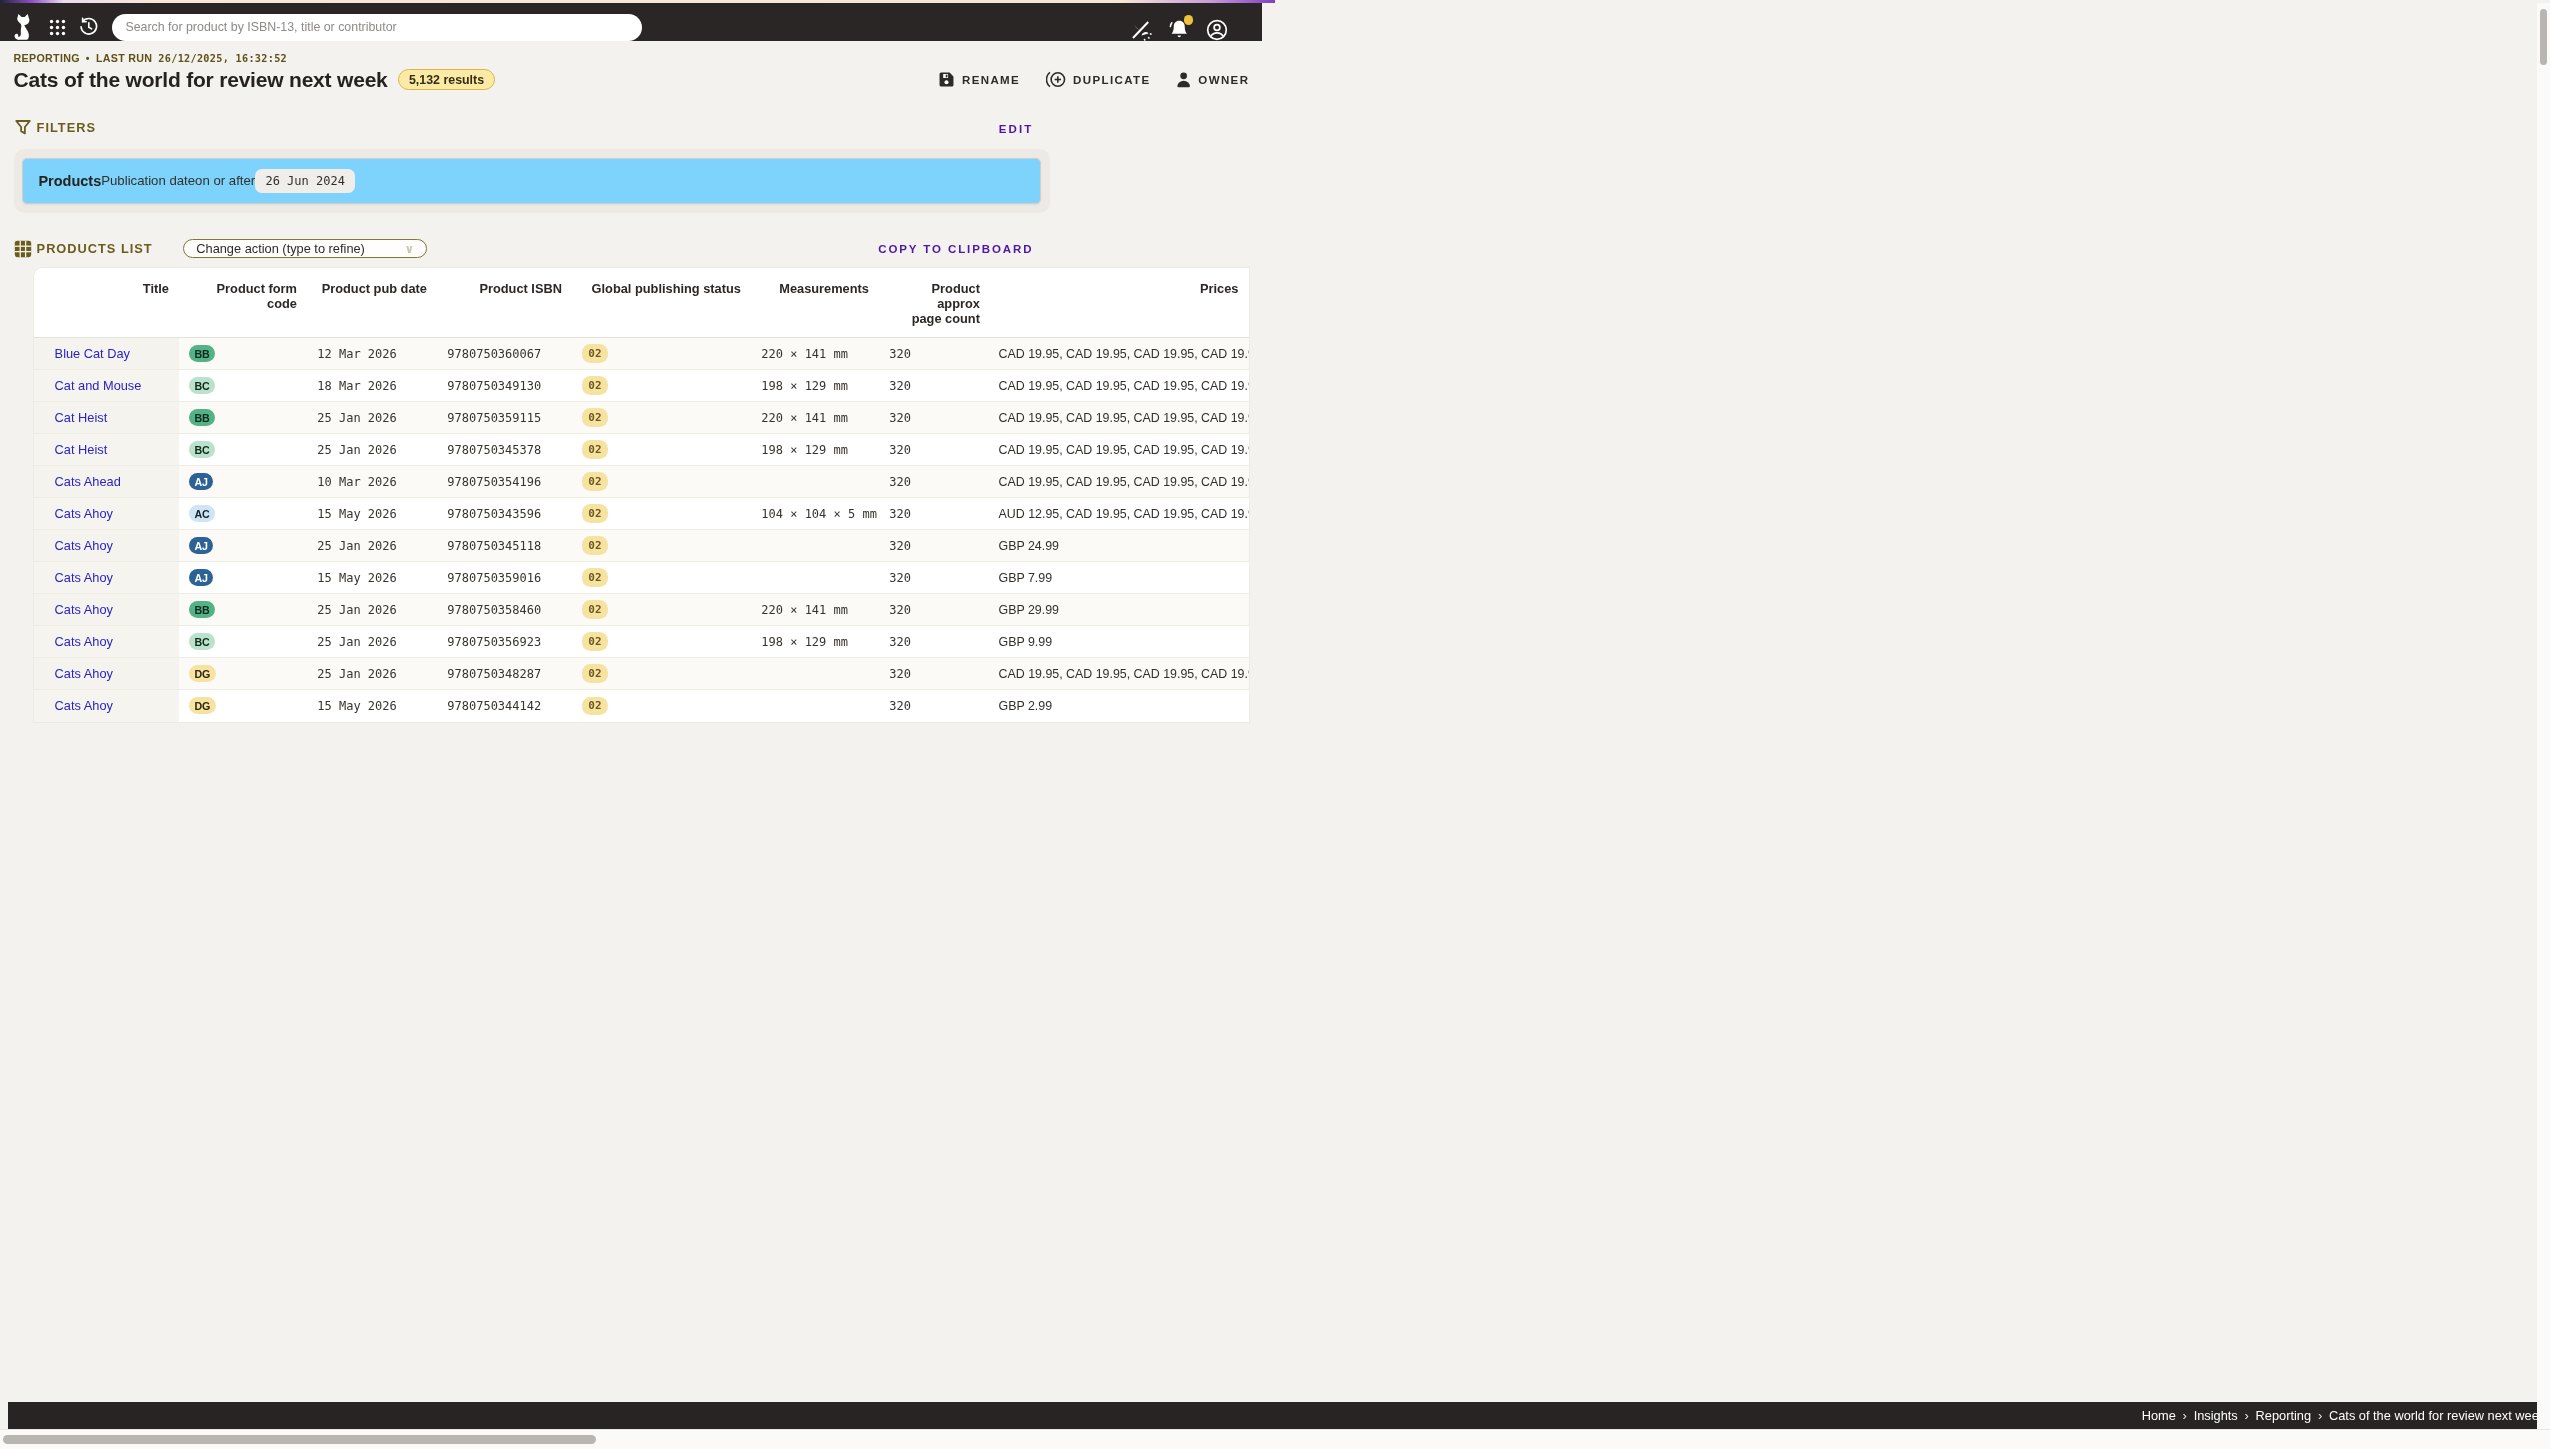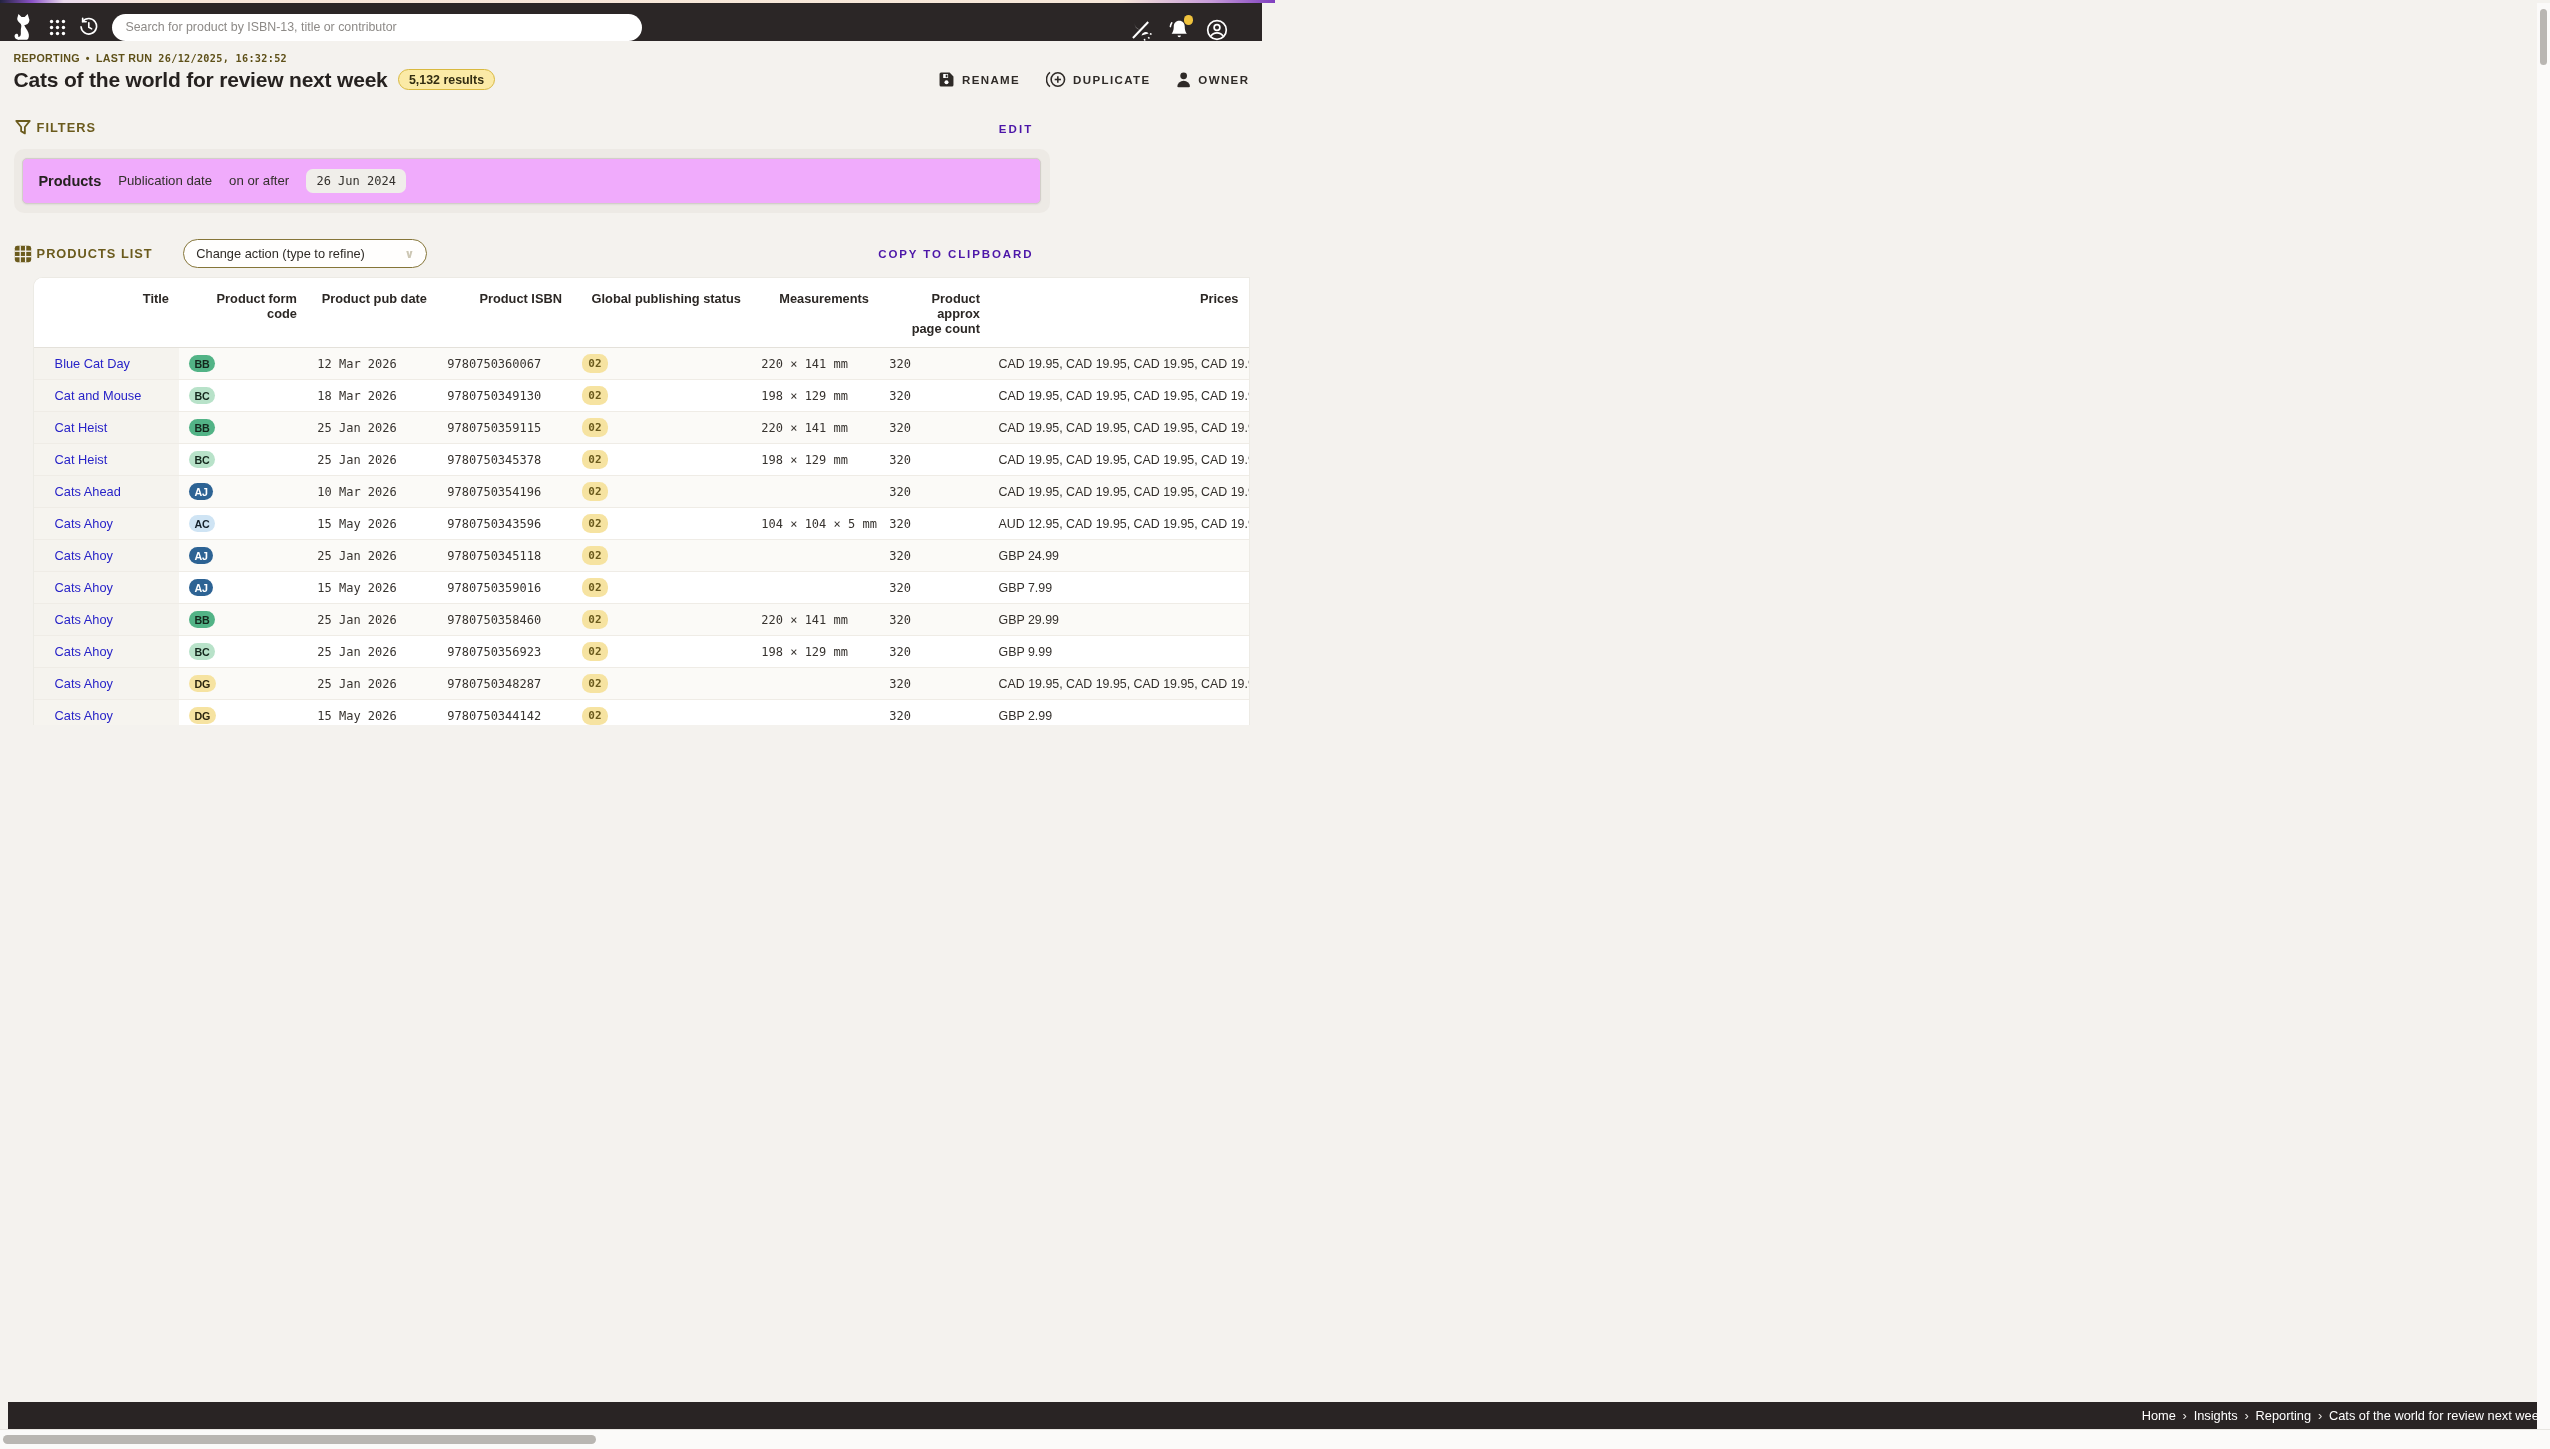--- a/index.html
+++ b/index.html
@@ -40,28 +40,28 @@
 
   
   .section-head{display:flex;align-items:center;gap:5px;margin-top:26.4px;}
   .section-label{font-size:12.8px;font-weight:bold;letter-spacing:1px;color:var(--olive,#6b5b1d);}
   .link-btn{background:none;border:none;cursor:pointer;font-family:inherit;
     font-size:11.5px;font-weight:bold;letter-spacing:2.1px;color:var(--accent-purple,#4c16a8);}
   .filters-head{position:relative;}
   .filters-head .link-btn{position:absolute;right:228px;top:5.1px;}
 
   .filter-card{margin-top:12.8px;width:1036px;background:#edeae5;border-radius:10.2px;padding:8.5px;}
-  .filter-box{background:#f0abfc;border:0.9px solid #d2cfc8;border-radius:5.1px;box-shadow:0 0.9px 1.7px rgba(0,0,0,.06);
-    padding:10.2px 15.3px;display:flex;align-items:center;gap:17px;}
+  .filter-box{background:#7dd3fc;border:0.9px solid #d2cfc8;border-radius:5.1px;box-shadow:0 0.9px 1.7px rgba(0,0,0,.06);
+    padding:10.2px 15.3px;display:flex;align-items:center;}
   .filter-entity{font-size:14.5px;font-weight:bold;color:#262220;}
   .filter-field,.filter-op{font-size:13.2px;color:#33302c;}
   .filter-value-chip{background:#f0eeea;border-radius:6.8px;padding:5.1px 10.2px;font-size:12px;color:#33302c;}
 
   .products-head{display:flex;align-items:center;}
-  .action-select{margin-left:25.6px;width:244px;height:29px;border:1.3px solid #857538;border-radius:14.5px;background:#fffefd;
+  .action-select{margin-left:25.6px;width:244px;height:19px;border:1.3px solid #857538;border-radius:14.5px;background:#fffefd;
     display:flex;align-items:center;padding:0 12px;cursor:pointer;font-family:inherit;}
   .action-select .sel-text{font-size:12.8px;color:#2e2a26;}
   .action-select .chevron{margin-left:auto;color:#cdc7b4;font-size:12px;font-weight:bold;}
   .products-head .link-btn{margin-left:auto;margin-right:228px;letter-spacing:1.9px;}
 
   
   .table-card{margin:10.2px 12.8px 0 20.5px;background:#ffffff;border-radius:8.5px 0 0 0;overflow:hidden;
     box-shadow:0 0 0 0.9px #eceae4;}
   table{border-collapse:collapse;width:100%;table-layout:fixed;}
   col.c-title{width:145px;} col.c-form{width:128px;} col.c-date{width:130px;} col.c-isbn{width:135px;}

